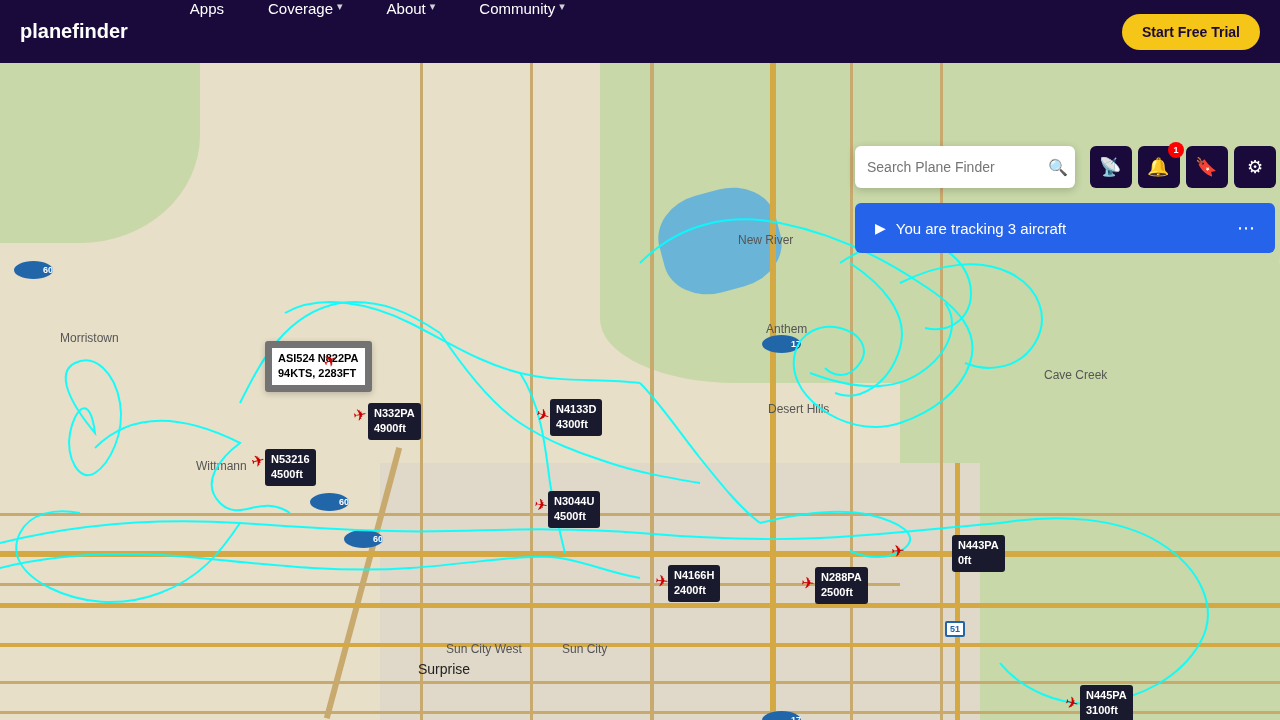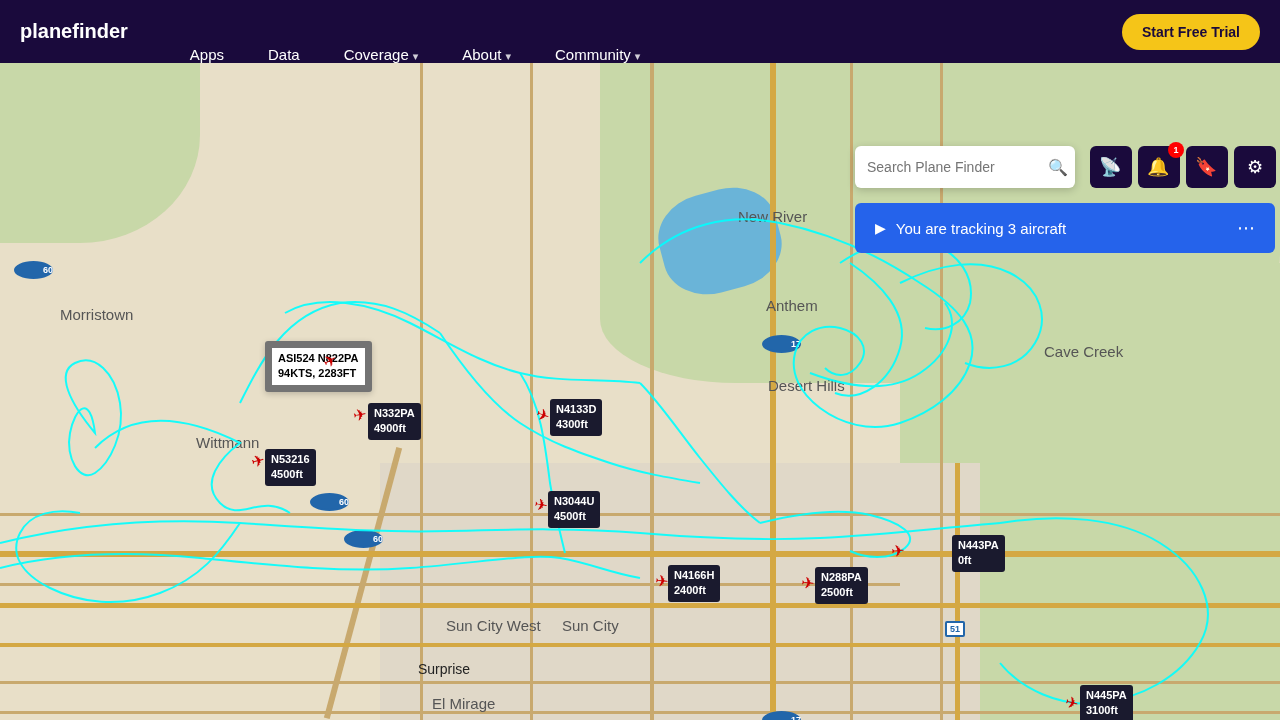--- a/index.html
+++ b/index.html
@@ -12,21 +12,21 @@
       display: flex; align-items: center; z-index: 100;
       padding: 0 20px;
     }
     #logo {
       color: #fff; font-size: 20px; font-weight: 700; margin-right: 40px;
       white-space: nowrap;
     }
     .nav-items { display: flex; align-items: center; gap: 0; flex: 1; }
     .nav-item {
       color: #fff; font-size: 15px; padding: 0 22px; height: 63px;
-      display: flex; align-items: flex-end; cursor: pointer; white-space: nowrap;
+      display: flex; align-items: flex-start; cursor: pointer; white-space: nowrap;
       gap: 4px;
     }
     .nav-chevron { font-size: 11px; opacity: 0.8; }
     .start-free-btn {
       background: #f5c518; color: #1a0a3c; font-size: 14px; font-weight: 700;
       padding: 10px 20px; border-radius: 25px; cursor: pointer;
       white-space: nowrap; border: none; margin-left: auto;
     }
 
     
@@ -101,21 +101,21 @@
       position: absolute; z-index: 160; font-size: 16px;
       color: #cc0000; transform: translate(-50%, -50%);
     }
 
     
     .place-label {
       position: absolute; font-size: 12px; color: #333;
       font-weight: 400; z-index: 100;
     }
     .place-label.city { font-size: 14px; color: #222; font-weight: 500; }
-    .place-label.small { font-size: 15px; color: #555; }
+    .place-label.small { font-size: 12px; color: #555; margin-top: 25px; }
 
     
     .highway-shield {
       position: absolute; z-index: 105;
       background: #fff; border: 2px solid #2266aa;
       color: #2266aa; font-size: 9px; font-weight: 700;
       padding: 1px 3px; border-radius: 2px;
     }
     .highway-shield.interstate {
       background: #2266aa; color: #fff; border-color: #2266aa;
@@ -148,23 +148,20 @@
     }
   </style>
 </head>
 <body>
 
 <div id="navbar">
   <div id="logo">planefinder</div>
   <div class="nav-items">
     <div class="nav-item">
       <span>Apps</span>
-    </div>
-    <div class="nav-item">
-      <span>Data</span>
     </div>
     <div class="nav-item">
       <span>Coverage</span>
       <span class="nav-chevron">▾</span>
     </div>
     <div class="nav-item">
       <span>About</span>
       <span class="nav-chevron">▾</span>
     </div>
     <div class="nav-item">

